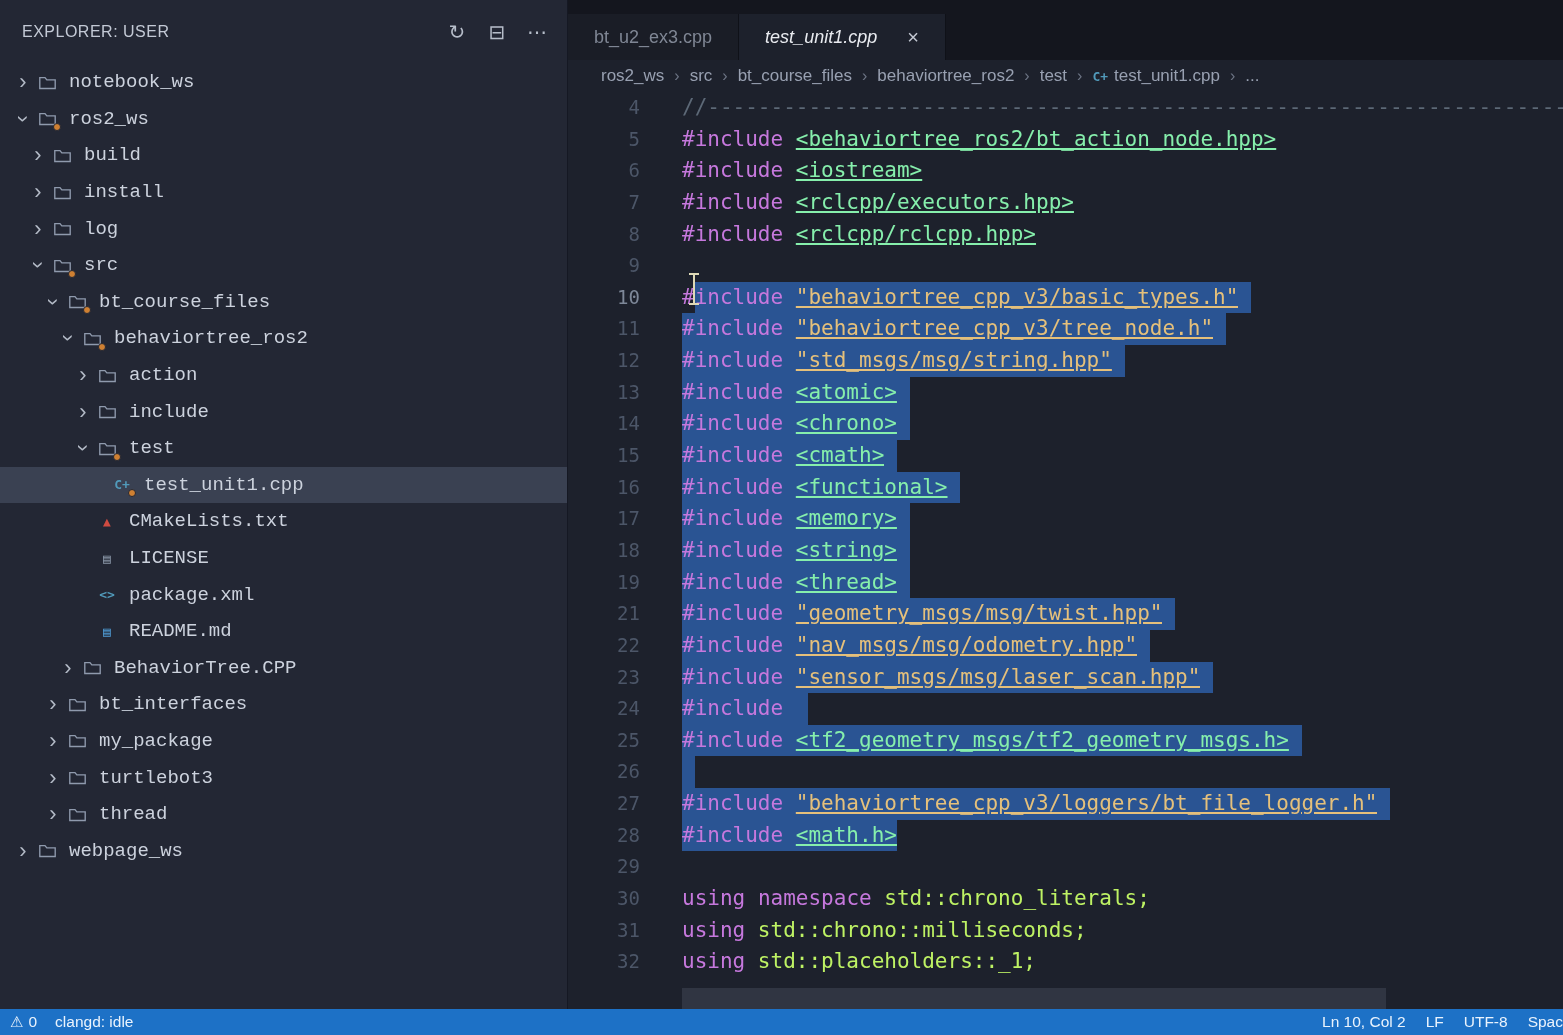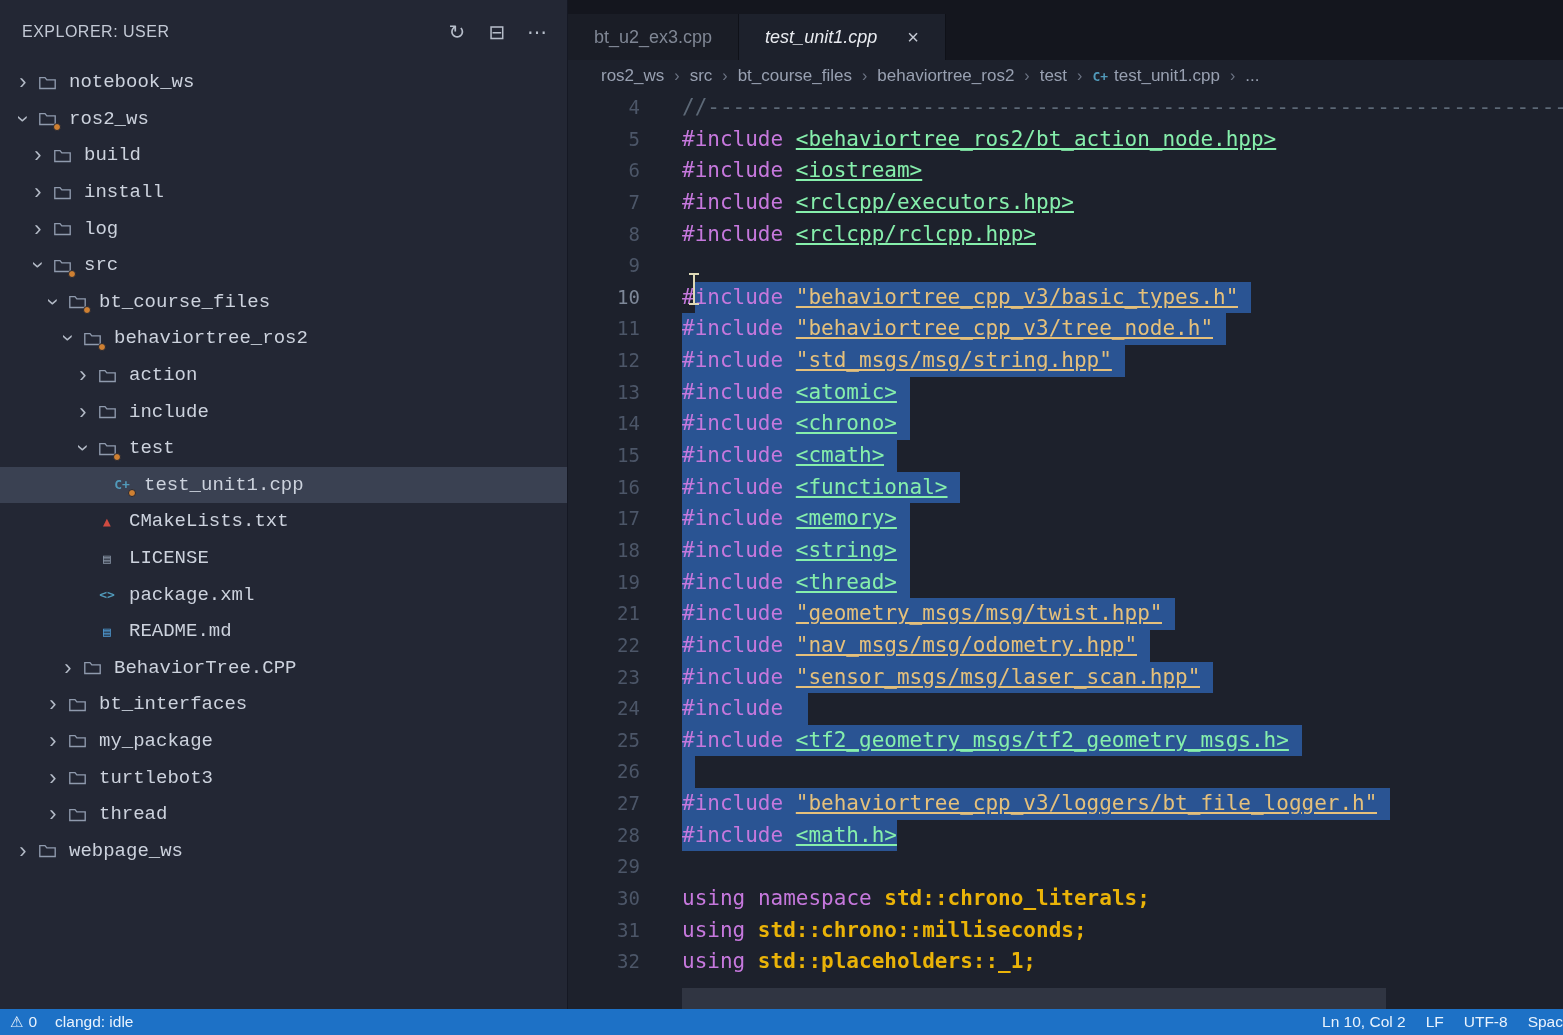--- a/index.html
+++ b/index.html
@@ -46,21 +46,21 @@
   .code { position:absolute; top:92px; left:0; right:0; bottom:0; overflow:hidden; font-family:"DejaVu Sans Mono", monospace; }
   .cline { display:flex; height:31.65px; cursor:text; }
   .gut { width:72px; flex:none; text-align:right; font-size:19px; line-height:31.65px; color:#4c5668; }
   .gut.cur { color:#7e8899; }
   .ltext { margin-left:42px; display:flex; }
   .ltext span { display:block; white-space:pre; font-size:21px; line-height:31.65px; height:31.65px; }
   .tok-kw  { color:#c678dd; }
   .tok-str { color:#e5c07b; text-decoration:underline; }
   .tok-hdr { color:#86efac; text-decoration:underline; }
   .tok-com { color:#5d6977; }
-  .tok-pln { color:#eab308;font-weight:bold; }
+  .tok-pln { color:#bef264; }
   .sel { background:#2a5493; }
 
   .hscroll { position:absolute; left:114px; width:704px; bottom:0; height:21px; background:rgba(126,136,156,.20); }
   .ibeam { position:absolute; left:118px; top:271px; z-index:5; }
 
   
   .statusbar {
     position:absolute; left:0; right:0; bottom:0; height:26px;
     background:#1d71c6; color:#eaf3fd; font-size:15.5px;
     display:flex; align-items:center; padding-left:10px; overflow:hidden;

